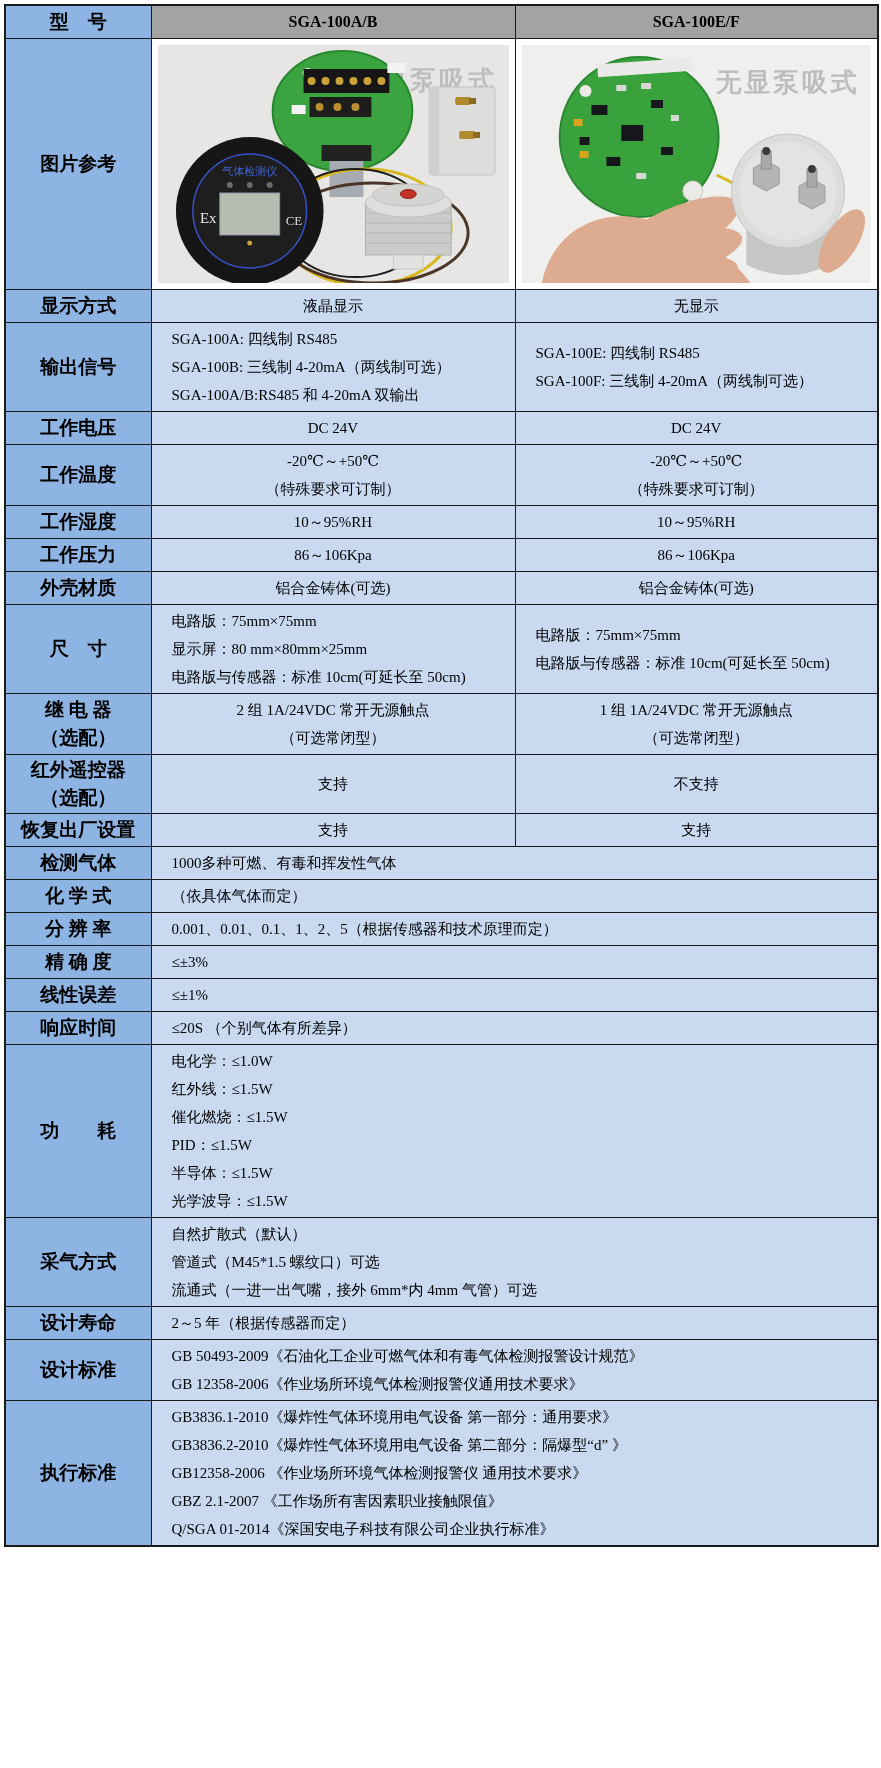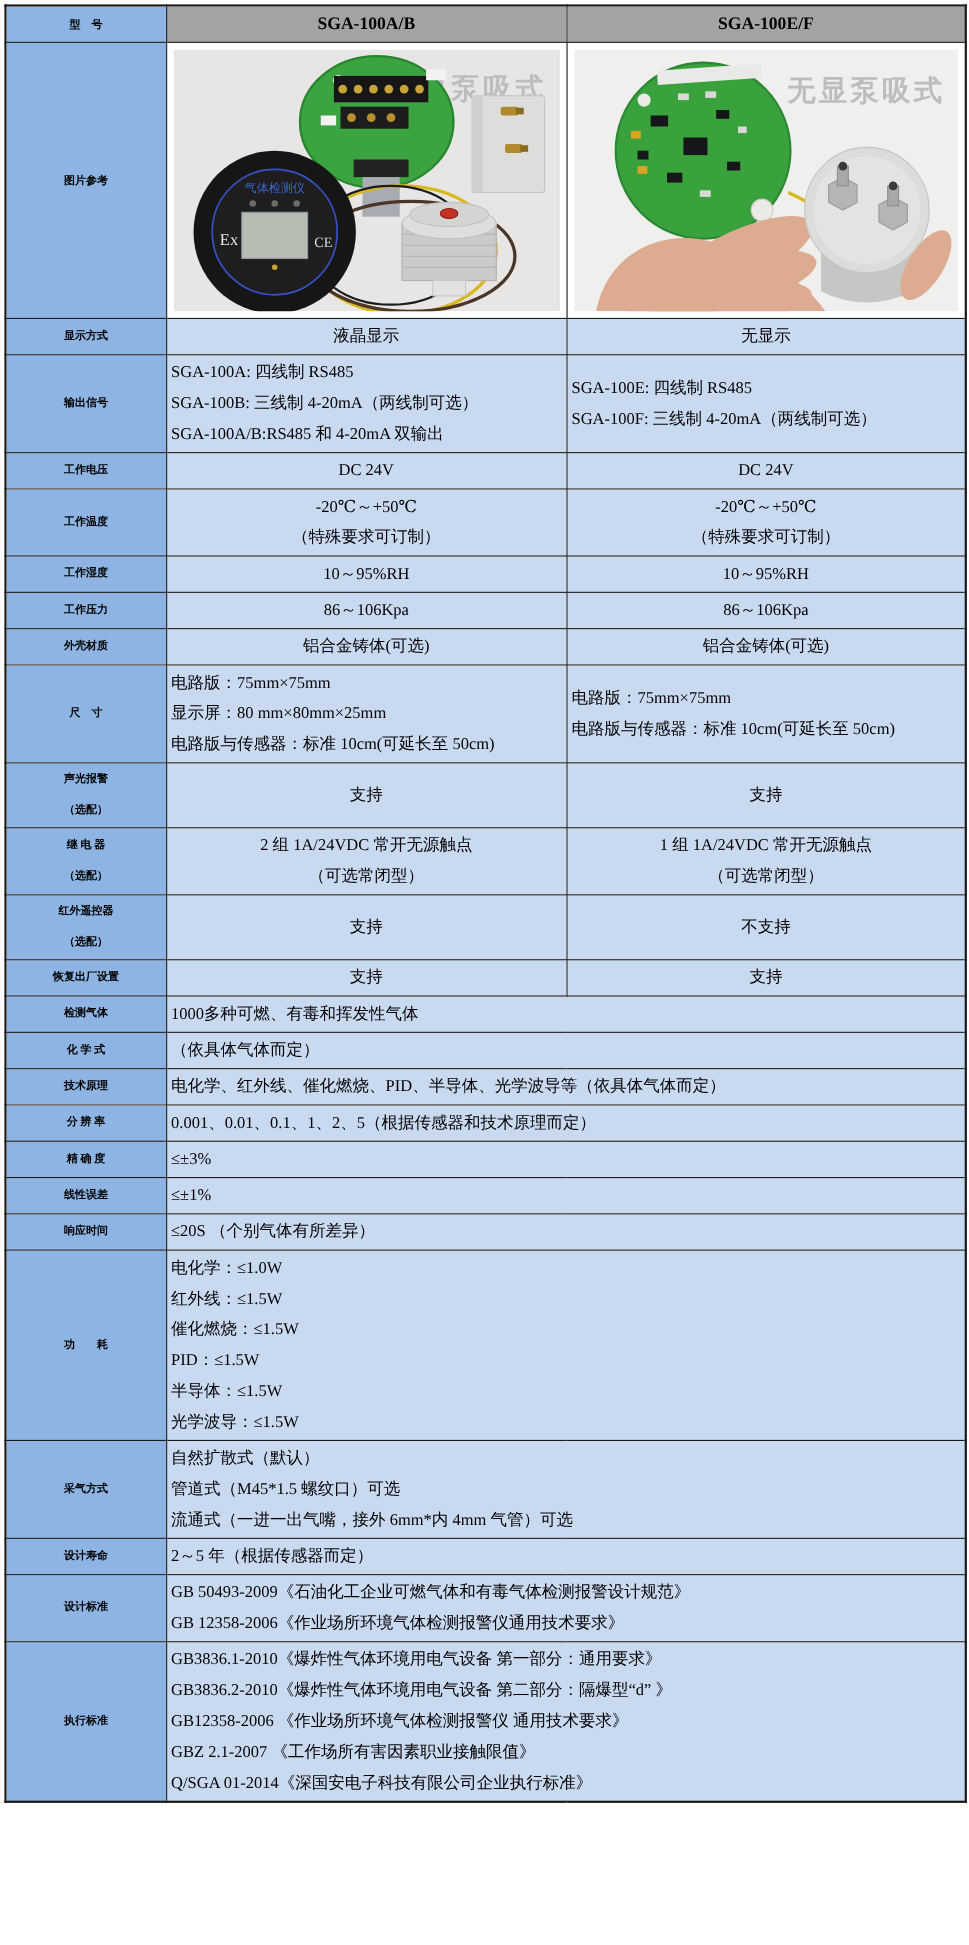--- a/index.html
+++ b/index.html
@@ -1,25 +1,25 @@
 <!DOCTYPE html>
 <html><head>
 <meta charset="utf-8">
 <style>
   html,body{margin:0;padding:0;background:#ffffff;}
   body{width:881px;font-family:"Liberation Serif","DejaVu Serif",serif;color:#000;}
   .page{padding:4px;}
   table.spec{border-collapse:collapse;width:873px;table-layout:fixed;}
   table.spec td{border:1px solid #1a1a1a;vertical-align:middle;overflow:hidden;}
   table.spec{border:2px solid #1a1a1a;}
-  .label-cell{background:#8DB4E2;text-align:center;font-weight:bold;font-size:10px;}
+  .label-cell{background:#8DB4E2;text-align:center;font-weight:bold;font-size:19px;}
   .model-cell{background:#a3a3a3;text-align:center;font-weight:bold;font-size:16px;height:30px;}
   .value-cell{background:#C8D9F0;font-size:15px;padding:2px 8px;}
   .align-center{text-align:center;margin-left:32px;}
-  .align-left{text-align:left;padding-left:4px;}
+  .align-left{text-align:left;padding-left:20px;}
   .line{line-height:28px;}
   .photo-row{height:250px;}
   .photo-cell{background:#ffffff;padding:6px;vertical-align:middle;}
   .photo-frame{width:100%;height:238px;}
   .photo-frame svg{display:block;width:100%;height:100%;}
   .wm{font-size:26px;letter-spacing:3px;fill:#bdbdbd;font-weight:bold;}
 </style>
 </head>
 <body>
 
@@ -252,32 +252,20 @@
             <div class="line">显示屏：80 mm×80mm×25mm</div>
             <div class="line">电路版与传感器：标准 10cm(可延长至 50cm)</div>
           </td>
           <td class="value-cell align-left">
             <div class="line">电路版：75mm×75mm</div>
             <div class="line">电路版与传感器：标准 10cm(可延长至 50cm)</div>
           </td>
         </tr>
         <tr>
           <td class="label-cell">
-            <div class="line">声光报警</div>
-            <div class="line">（选配）</div>
-          </td>
-          <td class="value-cell align-center">
-            <div class="line">支持</div>
-          </td>
-          <td class="value-cell align-center">
-            <div class="line">支持</div>
-          </td>
-        </tr>
-        <tr>
-          <td class="label-cell">
             <div class="line">继 电 器</div>
             <div class="line">（选配）</div>
           </td>
           <td class="value-cell align-center">
             <div class="line">2 组 1A/24VDC 常开无源触点</div>
             <div class="line">（可选常闭型）</div>
           </td>
           <td class="value-cell align-center">
             <div class="line">1 组 1A/24VDC 常开无源触点</div>
             <div class="line">（可选常闭型）</div>
@@ -313,28 +301,20 @@
           <td class="value-cell align-left" colspan="2">
             <div class="line">1000多种可燃、有毒和挥发性气体</div>
           </td>
         </tr>
         <tr>
           <td class="label-cell">
             <div class="line">化 学 式</div>
           </td>
           <td class="value-cell align-left" colspan="2">
             <div class="line">（依具体气体而定）</div>
-          </td>
-        </tr>
-        <tr>
-          <td class="label-cell">
-            <div class="line">技术原理</div>
-          </td>
-          <td class="value-cell align-left" colspan="2">
-            <div class="line">电化学、红外线、催化燃烧、PID、半导体、光学波导等（依具体气体而定）</div>
           </td>
         </tr>
         <tr>
           <td class="label-cell">
             <div class="line">分 辨 率</div>
           </td>
           <td class="value-cell align-left" colspan="2">
             <div class="line">0.001、0.01、0.1、1、2、5（根据传感器和技术原理而定）</div>
           </td>
         </tr>

